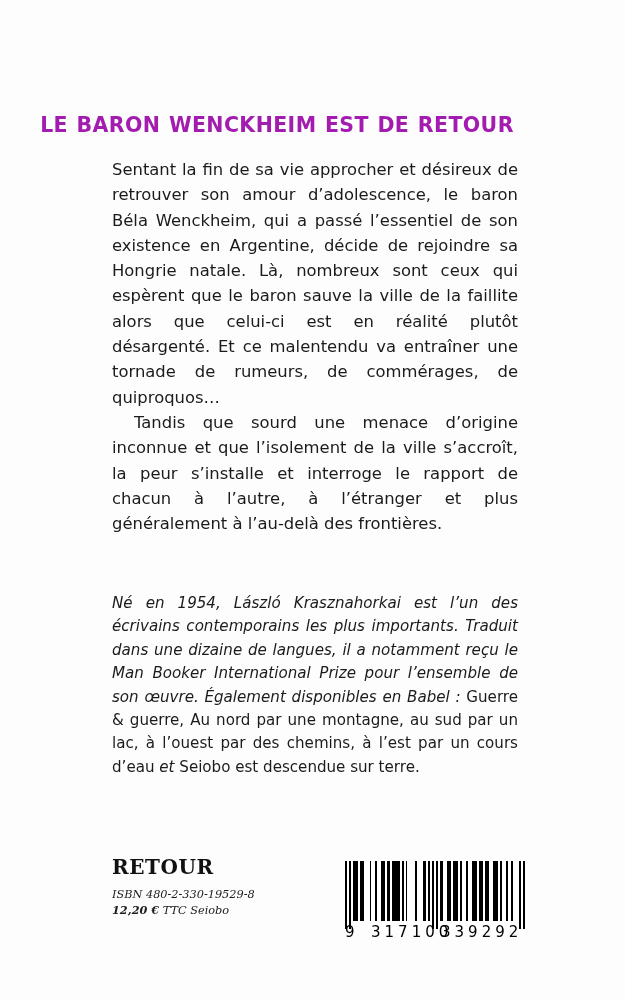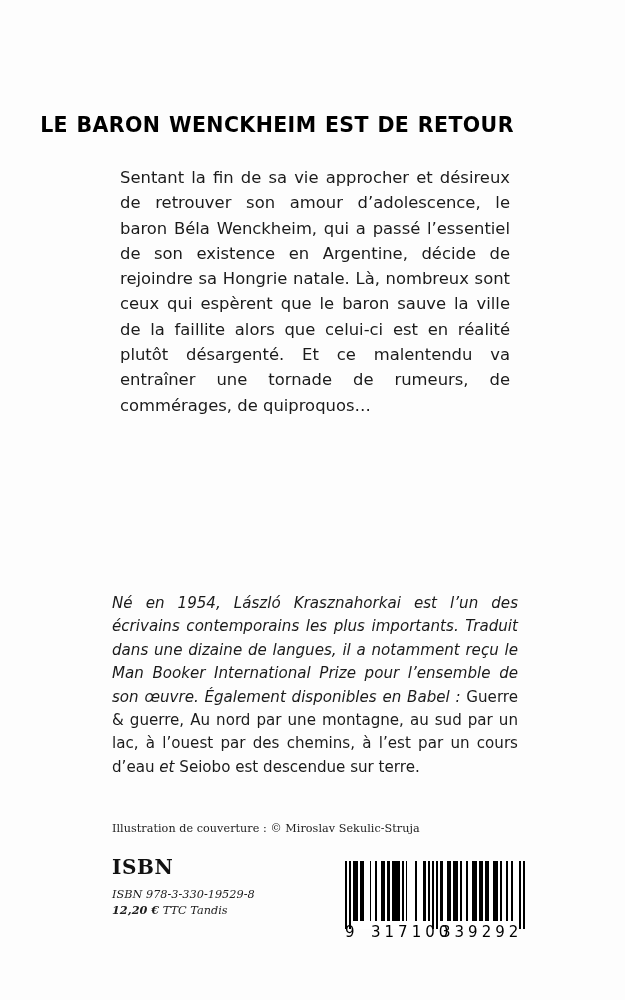--- a/index.html
+++ b/index.html
@@ -29,39 +29,39 @@
   .title {
     position: absolute;
     left: 0;
     top: 99px;
     width: 554px;
     text-align: center;
     font-family: "DejaVu Sans", sans-serif;
     font-weight: bold;
     font-size: 20.5px;
     letter-spacing: 0.4px;
-    color: #000000;
+    color: #a21caf;
     word-spacing: 1px;
   }
 
   
   .blurb {
     position: absolute;
     left: 112px;
     top: 157px;
     width: 406px;
     font-family: "DejaVu Sans", sans-serif;
     font-size: 16.4px;
     line-height: 25.3px;
     text-align: justify;
     text-justify: inter-word;
     color: #1b1b1b;
   }
   .blurb p {
-    margin: 8px;
+    margin: 0;
     text-indent: 0;
   }
   .blurb p + p {
     text-indent: 22px;
   }
   .blurb p:last-child {
     text-align: justify;
   }
 
   
@@ -188,33 +188,33 @@
 </style>
 </head>
 <body>
 
 <div class="page">
 
   <h1 class="title">LE BARON WENCKHEIM EST DE RETOUR</h1>
 
   <div class="blurb">
     <p>Sentant la fin de sa vie approcher et désireux de retrouver son amour d’adolescence, le baron Béla Wenckheim, qui a passé l’essentiel de son existence en Argentine, décide de rejoindre sa Hongrie natale. Là, nombreux sont ceux qui espèrent que le baron sauve la ville de la faillite alors que celui-ci est en réalité plutôt désargenté. Et ce malentendu va entraîner une tornade de rumeurs, de commérages, de quiproquos…</p>
+    <p>Tandis que sourd une menace d’origine inconnue et que l’isolement de la ville s’accroît, la peur s’installe et interroge le rapport de chacun à l’autre, à l’étranger et plus généralement à l’au-delà des frontières.</p>
   </div>
 
   <div class="bio">
     <p><span class="ital">Né en 1954, László Krasznahorkai est l’un des écrivains contemporains les plus importants. Traduit dans une dizaine de langues, il a notamment reçu le Man Booker International Prize pour l’ensemble de son œuvre. Également disponibles en Babel :</span><span class="roman"> Guerre &amp; guerre, Au nord par une montagne, au sud par un lac, à l’ouest par des chemins, à l’est par un cours d’eau</span><span class="ital"> et </span><span class="roman">Seiobo est descendue sur terre.</span></p>
   </div>
 
-  <div class="credit">Illustration de couverture : © Miroslav Sekulic-Struja</div>
-
-  <div class="imprint">ISBN</div>
+
+  <div class="imprint">RETOUR</div>
 
   <div class="legal">
-    <div>ISBN 978-3-330-19529-8</div>
-    <div><span class="price-strong">12,20 €</span><span class="price-rest"> TTC Tandis</span></div>
+    <div>ISBN 480-2-330-19529-8</div>
+    <div><span class="price-strong">12,20 €</span><span class="price-rest"> TTC Seiobo</span></div>
   </div>
 
   <div class="barcode-block">
     <div class="barcode-bars" id="barcode-bars">
         <div class="bar guard" style="width: 1.89474px;"></div>
         <div class="gap" style="width: 1.89474px; height: 68px;"></div>
         <div class="bar guard" style="width: 1.89474px;"></div>
         <div class="gap" style="width: 1.89474px;"></div>
         <div class="bar" style="width: 5.68421px;"></div>
         <div class="gap" style="width: 1.89474px;"></div>

